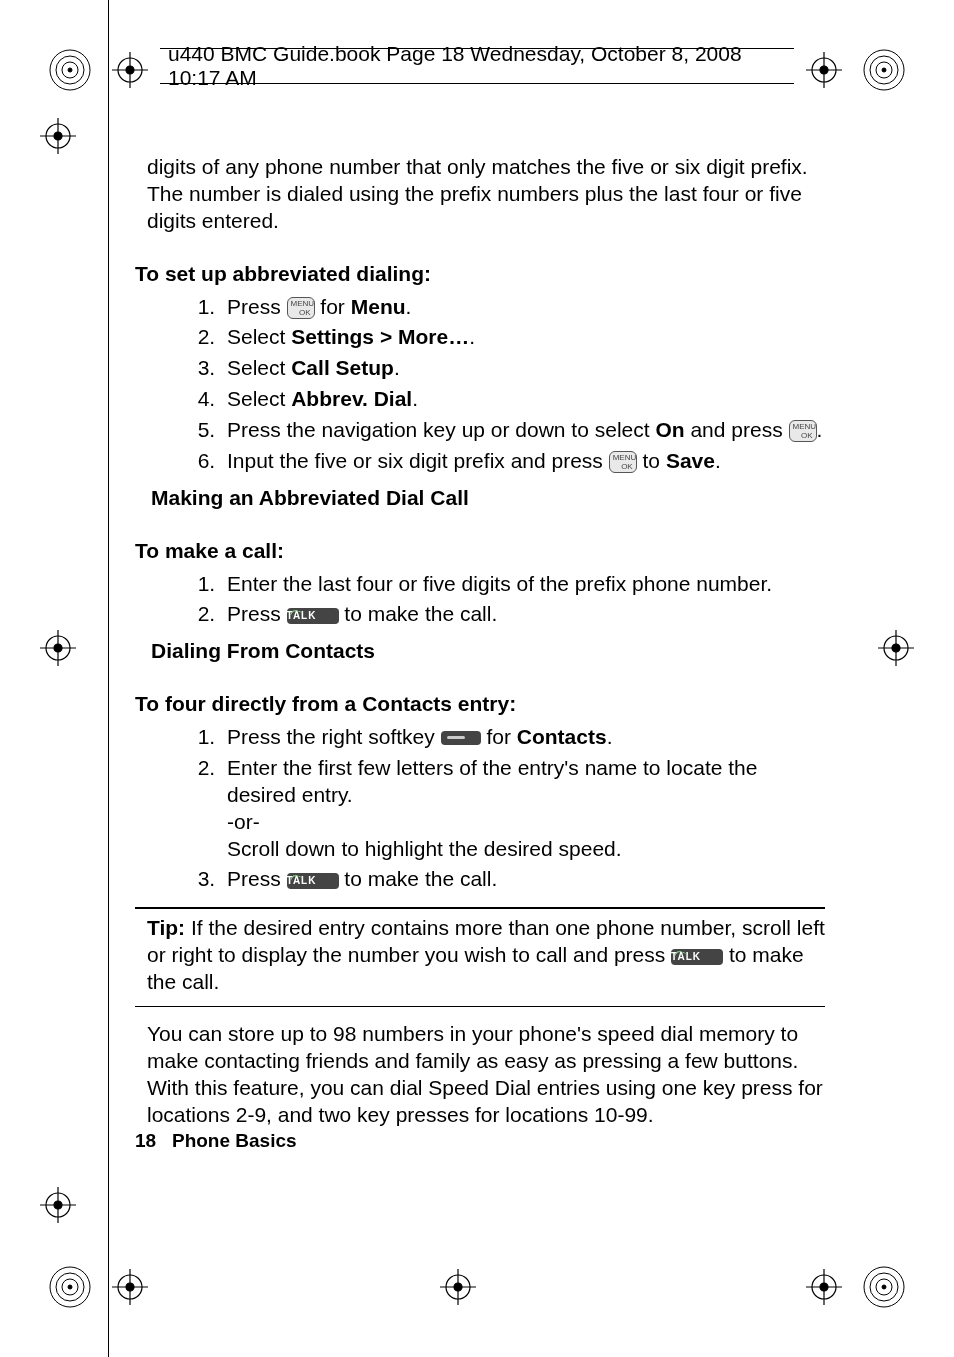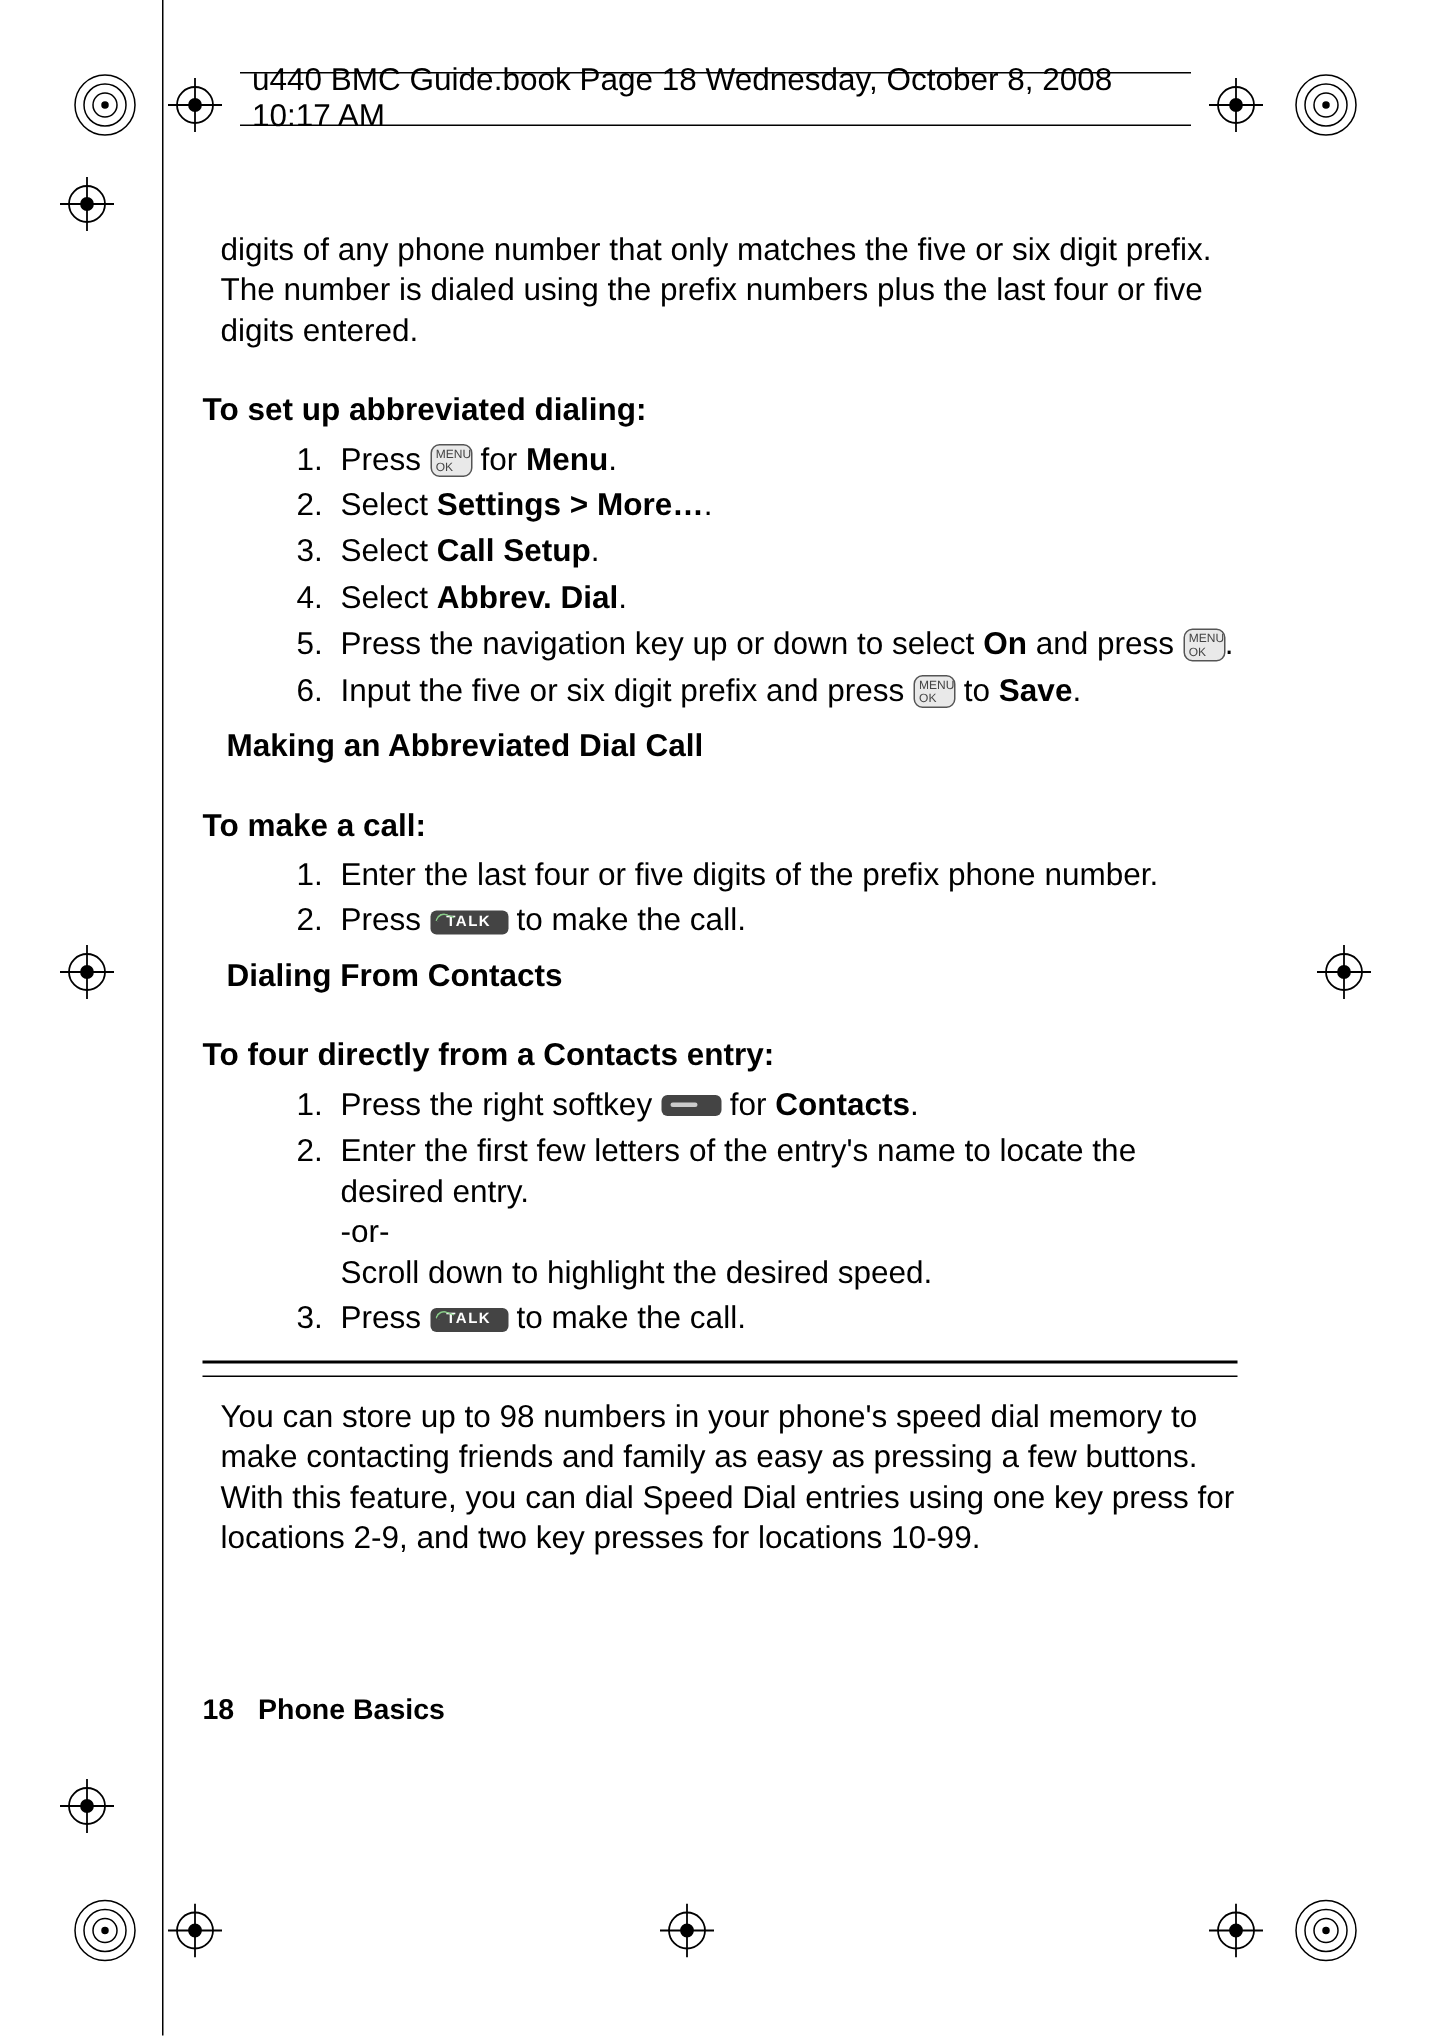--- a/index.html
+++ b/index.html
@@ -76,39 +76,38 @@
 
   .key {
     display: inline-block;
     vertical-align: middle;
     height: 18px;
     border: 1px solid #555;
     border-radius: 6px;
     background: #e9e9e9;
     font-size: 8px;
     line-height: 9px;
-    text-align: left;
+    text-align: right;
     color: #444;
     padding: 1px 3px;
     font-family: Arial, sans-serif;
   }
   .key-menu { width: 20px; }
   .key-talk {
     display: inline-block;
     vertical-align: middle;
     width: 52px;
     height: 16px;
     background: #444;
     color: #fff;
     border-radius: 4px;
     font-size: 10px;
     font-weight: bold;
     letter-spacing: 1px;
     line-height: 16px;
-    text-align: center;
     position: relative;
   }
   .key-talk::before {
     content: "";
     position: absolute;
     left: 4px; top: 2px;
     width: 10px; height: 6px;
     border: 1.5px solid #8c8;
     border-bottom: none;
     border-right: none;
@@ -342,20 +341,23 @@
       <span>Enter the first few letters of the entry's name to locate the desired entry.</span><br>
       <span>-or-</span><br>
       <span>Scroll down to highlight the desired speed.</span>
     </li>
     <li>
       <span>Press </span><span class="key-talk">TALK</span><span> to make the call.</span>
     </li>
   </ol>
 
   <div class="tip-rule-top"></div>
+  <div class="para">
+    <span class="bold">Tip:</span><span> If the desired entry contains more than one phone number, scroll left or right to display the number you wish to call and press </span><span class="key-talk">TALK</span><span> to make the call.</span>
+  </div>
   <div class="tip-rule-bot"></div>
 
   <div class="para">You can store up to 98 numbers in your phone's speed dial memory to make contacting friends and family as easy as pressing a few buttons. With this feature, you can dial Speed Dial entries using one key press for locations 2-9, and two key presses for locations 10-99.</div>
 
 </div>
 
 <div class="footer">
   <span>18</span>&nbsp;&nbsp;&nbsp;<span>Phone Basics</span>
 </div>
 

